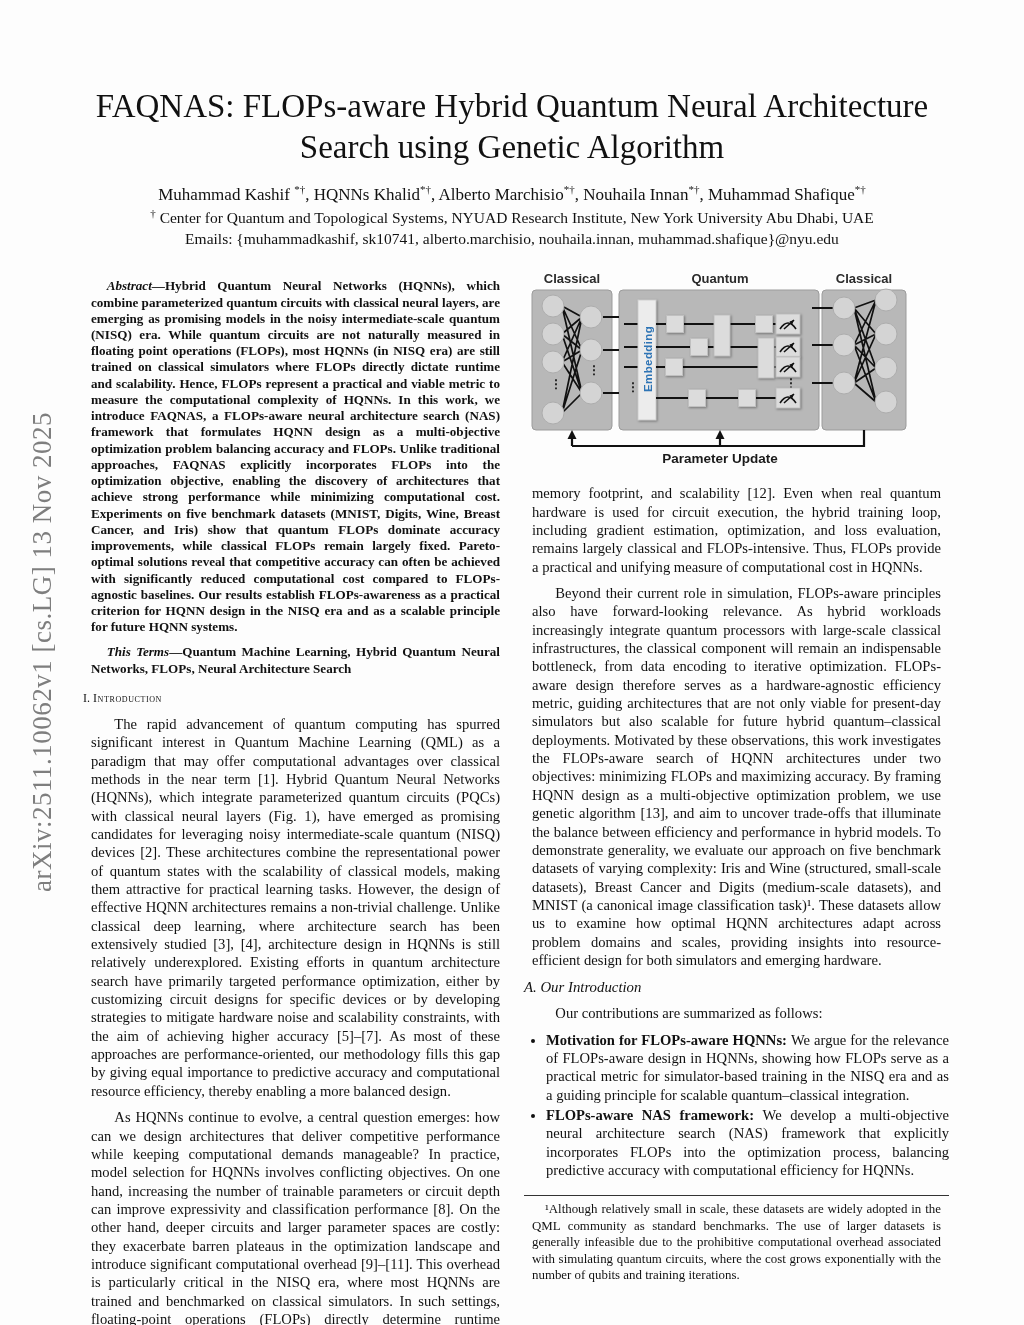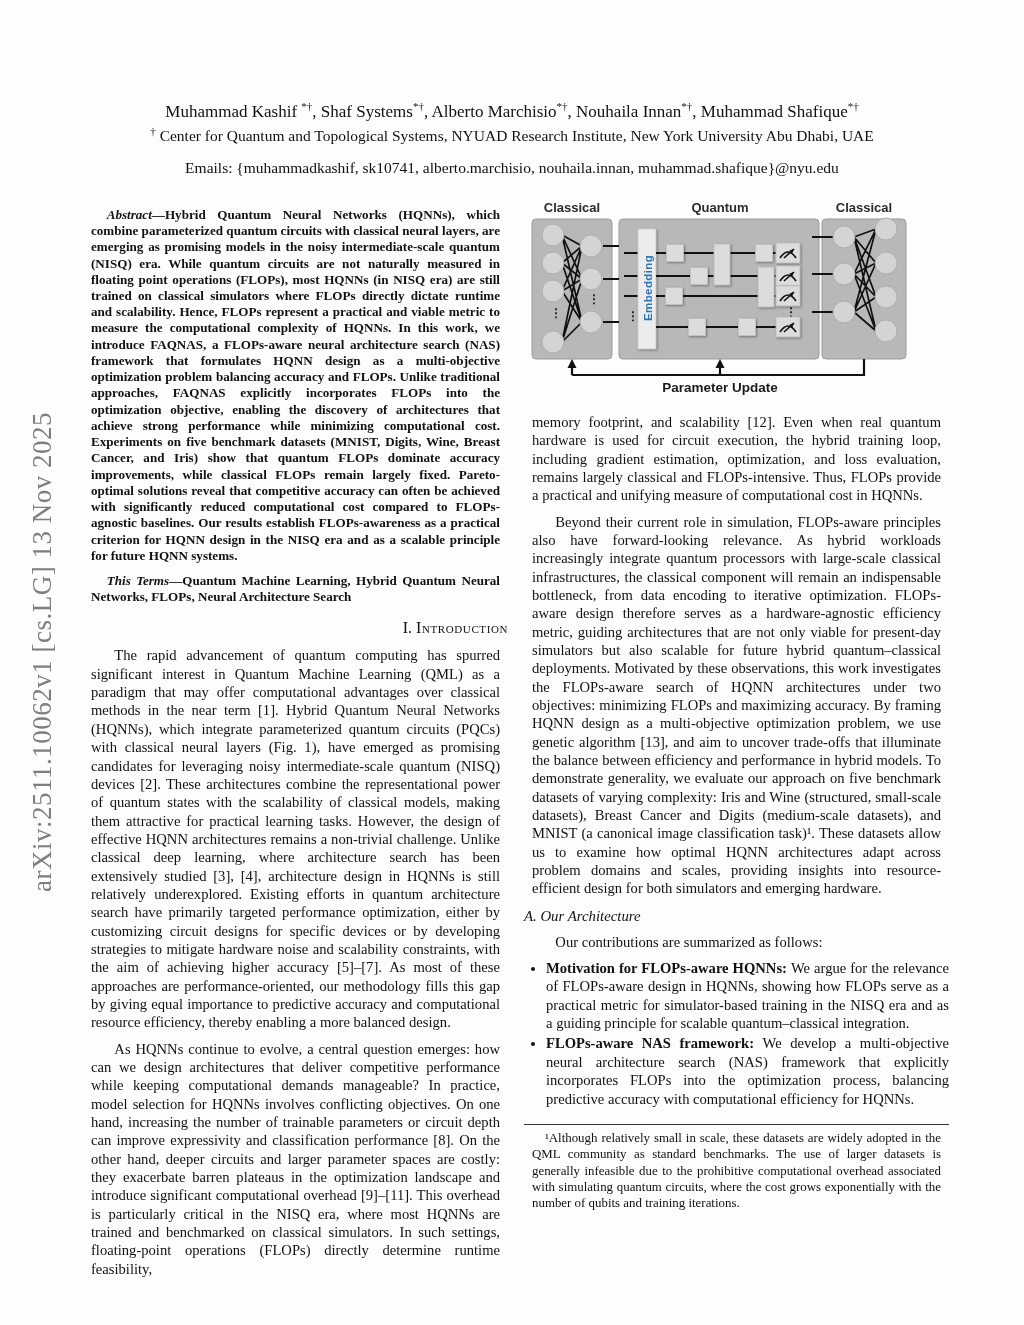--- a/index.html
+++ b/index.html
@@ -5,29 +5,29 @@
   html,body{margin:0;padding:0;background:#ffffff;}
   .page{position:relative;width:1024px;height:1325px;background:#fdfdfd;overflow:hidden;
         font-family:"Liberation Serif","DejaVu Serif",serif;color:#111;}
   .watermark{position:absolute;left:42px;top:652px;transform:translate(-50%,-50%) rotate(-90deg);
         white-space:nowrap;font-size:27px;color:#7e7e7e;letter-spacing:.5px;}
   header{padding-top:86px;text-align:center;}
   .title{font-size:33px;font-weight:normal;line-height:1.25;margin:0 60px;}
   .authors{font-size:17px;margin-top:14px;}
   .authors sup,.affil sup{font-size:11px;}
   .affil{font-size:15.5px;margin-top:3px;}
-  .emails{font-size:15.5px;margin-top:14px;}
+  .emails{font-size:15.5px;margin-top:3px;}
   .columns{display:flex;gap:16px;padding:22px 75px 0 83px;}
   .col{width:425px;}
   p{margin:8px;}
   .abstract,.indexterms{font-size:13.1px;font-weight:bold;text-align:justify;
         line-height:1.24;text-indent:1.2em;}
   .indexterms{margin-top:9px;}
   .abstract-label,.it-label{font-style:italic;}
-  .section-h{font-size:16px;font-weight:normal;text-align:right;margin:14px 0 9px 0;}
+  .section-h{font-size:12px;font-weight:normal;text-align:left;margin:14px 0 9px 0;}
   .sc{font-variant:small-caps;letter-spacing:.6px;}
   .body{font-size:14.6px;line-height:1.258;text-align:justify;}
   .indent{text-indent:1.6em;}
   figure{margin:0 0 10px 0;}
   figcaption{font-size:13.4px;line-height:1.27;text-align:justify;margin-top:4px;}
   .subsection-h{font-size:14.8px;font-style:italic;font-weight:normal;margin:10px 0 5px 0;}
   ul.bullets{margin:4px 0 0 0;padding-left:22px;}
   ul.bullets li{font-size:14.6px;line-height:1.258;text-align:justify;margin-bottom:2px;}
   .b-lead{font-weight:bold;}
   .footnote-rule{border-top:1px solid #333;margin-top:16px;width:100%;}
@@ -47,21 +47,25 @@
   .bracket{stroke:#111;stroke-width:2.2;fill:none;}
 </style>
 </head>
 <body>
 
 <div class="page">
 
   <div class="watermark">arXiv:2511.10062v1  [cs.LG]  13 Nov 2025</div>
 
   <header>
-    <div class="authors"><span>Muhammad Kashif </span><sup>*†</sup>, <span>Shaf Systems</span><sup>*†</sup>, <span>Alberto Marchisio</span><sup>*†</sup>, <span>Nouhaila Innan</span><sup>*†</sup>, <span>Muhammad Shafique</span><sup>*†</sup></div>
+    <h1 class="title">
+      <span>FAQNAS: FLOPs-aware Hybrid Quantum Neural Architecture</span><br>
+      <span>Search using Genetic Algorithm</span>
+    </h1>
+    <div class="authors"><span>Muhammad Kashif </span><sup>*†</sup>, <span>HQNNs Khalid</span><sup>*†</sup>, <span>Alberto Marchisio</span><sup>*†</sup>, <span>Nouhaila Innan</span><sup>*†</sup>, <span>Muhammad Shafique</span><sup>*†</sup></div>
     <div class="affil"><sup>†</sup><span> Center for Quantum and Topological Systems, NYUAD Research Institute, New York University Abu Dhabi, UAE</span></div>
     <div class="emails">Emails: {muhammadkashif, sk10741, alberto.marchisio, nouhaila.innan, muhammad.shafique}@nyu.edu</div>
   </header>
 
   <div class="columns">
 
     <div class="col">
       <p class="abstract"><span class="abstract-label">Abstract</span><span>—Hybrid Quantum Neural Networks (HQNNs), which combine parameterized quantum circuits with classical neural layers, are emerging as promising models in the noisy intermediate-scale quantum (NISQ) era. While quantum circuits are not naturally measured in floating point operations (FLOPs), most HQNNs (in NISQ era) are still trained on classical simulators where FLOPs directly dictate runtime and scalability. Hence, FLOPs represent a practical and viable metric to measure the computational complexity of HQNNs. In this work, we introduce FAQNAS, a FLOPs-aware neural architecture search (NAS) framework that formulates HQNN design as a multi-objective optimization problem balancing accuracy and FLOPs. Unlike traditional approaches, FAQNAS explicitly incorporates FLOPs into the optimization objective, enabling the discovery of architectures that achieve strong performance while minimizing computational cost. Experiments on five benchmark datasets (MNIST, Digits, Wine, Breast Cancer, and Iris) show that quantum FLOPs dominate accuracy improvements, while classical FLOPs remain largely fixed. Pareto-optimal solutions reveal that competitive accuracy can often be achieved with significantly reduced computational cost compared to FLOPs-agnostic baselines. Our results establish FLOPs-awareness as a practical criterion for HQNN design in the NISQ era and as a scalable principle for future HQNN systems.</span></p>
       <p class="indexterms"><span class="it-label">This Terms</span><span>—Quantum Machine Learning, Hybrid Quantum Neural Networks, FLOPs, Neural Architecture Search</span></p>
       <h2 class="section-h"><span>I.</span> <span class="sc">Introduction</span></h2>
@@ -165,21 +169,21 @@
             <path class="bracket" d="M48 176 H340 V160 M48 176 V166 M196 176 V166"></path>
             <path d="M48 160 L43.5 169 L52.5 169 Z" fill="#111"></path>
             <path d="M196 160 L191.5 169 L200.5 169 Z" fill="#111"></path>
           </g>
           <text class="pu-label" x="196" y="193" text-anchor="middle">Parameter Update</text>
         </svg>
       </figure>
 
       <p class="body">memory footprint, and scalability [12]. Even when real quantum hardware is used for circuit execution, the hybrid training loop, including gradient estimation, optimization, and loss evaluation, remains largely classical and FLOPs-intensive. Thus, FLOPs provide a practical and unifying measure of computational cost in HQNNs.</p>
       <p class="body indent">Beyond their current role in simulation, FLOPs-aware principles also have forward-looking relevance. As hybrid workloads increasingly integrate quantum processors with large-scale classical infrastructures, the classical component will remain an indispensable bottleneck, from data encoding to iterative optimization. FLOPs-aware design therefore serves as a hardware-agnostic efficiency metric, guiding architectures that are not only viable for present-day simulators but also scalable for future hybrid quantum–classical deployments. Motivated by these observations, this work investigates the FLOPs-aware search of HQNN architectures under two objectives: minimizing FLOPs and maximizing accuracy. By framing HQNN design as a multi-objective optimization problem, we use genetic algorithm [13], and aim to uncover trade-offs that illuminate the balance between efficiency and performance in hybrid models. To demonstrate generality, we evaluate our approach on five benchmark datasets of varying complexity: Iris and Wine (structured, small-scale datasets), Breast Cancer and Digits (medium-scale datasets), and MNIST (a canonical image classification task)¹. These datasets allow us to examine how optimal HQNN architectures adapt across problem domains and scales, providing insights into resource-efficient design for both simulators and emerging hardware.</p>
-      <h3 class="subsection-h">A. Our Architecture</h3>
+      <h3 class="subsection-h">A. Our Introduction</h3>
       <p class="body indent">Our contributions are summarized as follows:</p>
       <ul class="bullets">
           <li><span class="b-lead">Motivation for FLOPs-aware HQNNs: </span>We argue for the relevance of FLOPs-aware design in HQNNs, showing how FLOPs serve as a practical metric for simulator-based training in the NISQ era and as a guiding principle for scalable quantum–classical integration.</li>
           <li><span class="b-lead">FLOPs-aware NAS framework: </span>We develop a multi-objective neural architecture search (NAS) framework that explicitly incorporates FLOPs into the optimization process, balancing predictive accuracy with computational efficiency for HQNNs.</li>
         </ul>
       <div class="footnote-rule"></div>
       <p class="footnote">¹Although relatively small in scale, these datasets are widely adopted in the QML community as standard benchmarks. The use of larger datasets is generally infeasible due to the prohibitive computational overhead associated with simulating quantum circuits, where the cost grows exponentially with the number of qubits and training iterations.</p>
     </div>
 
   </div>

